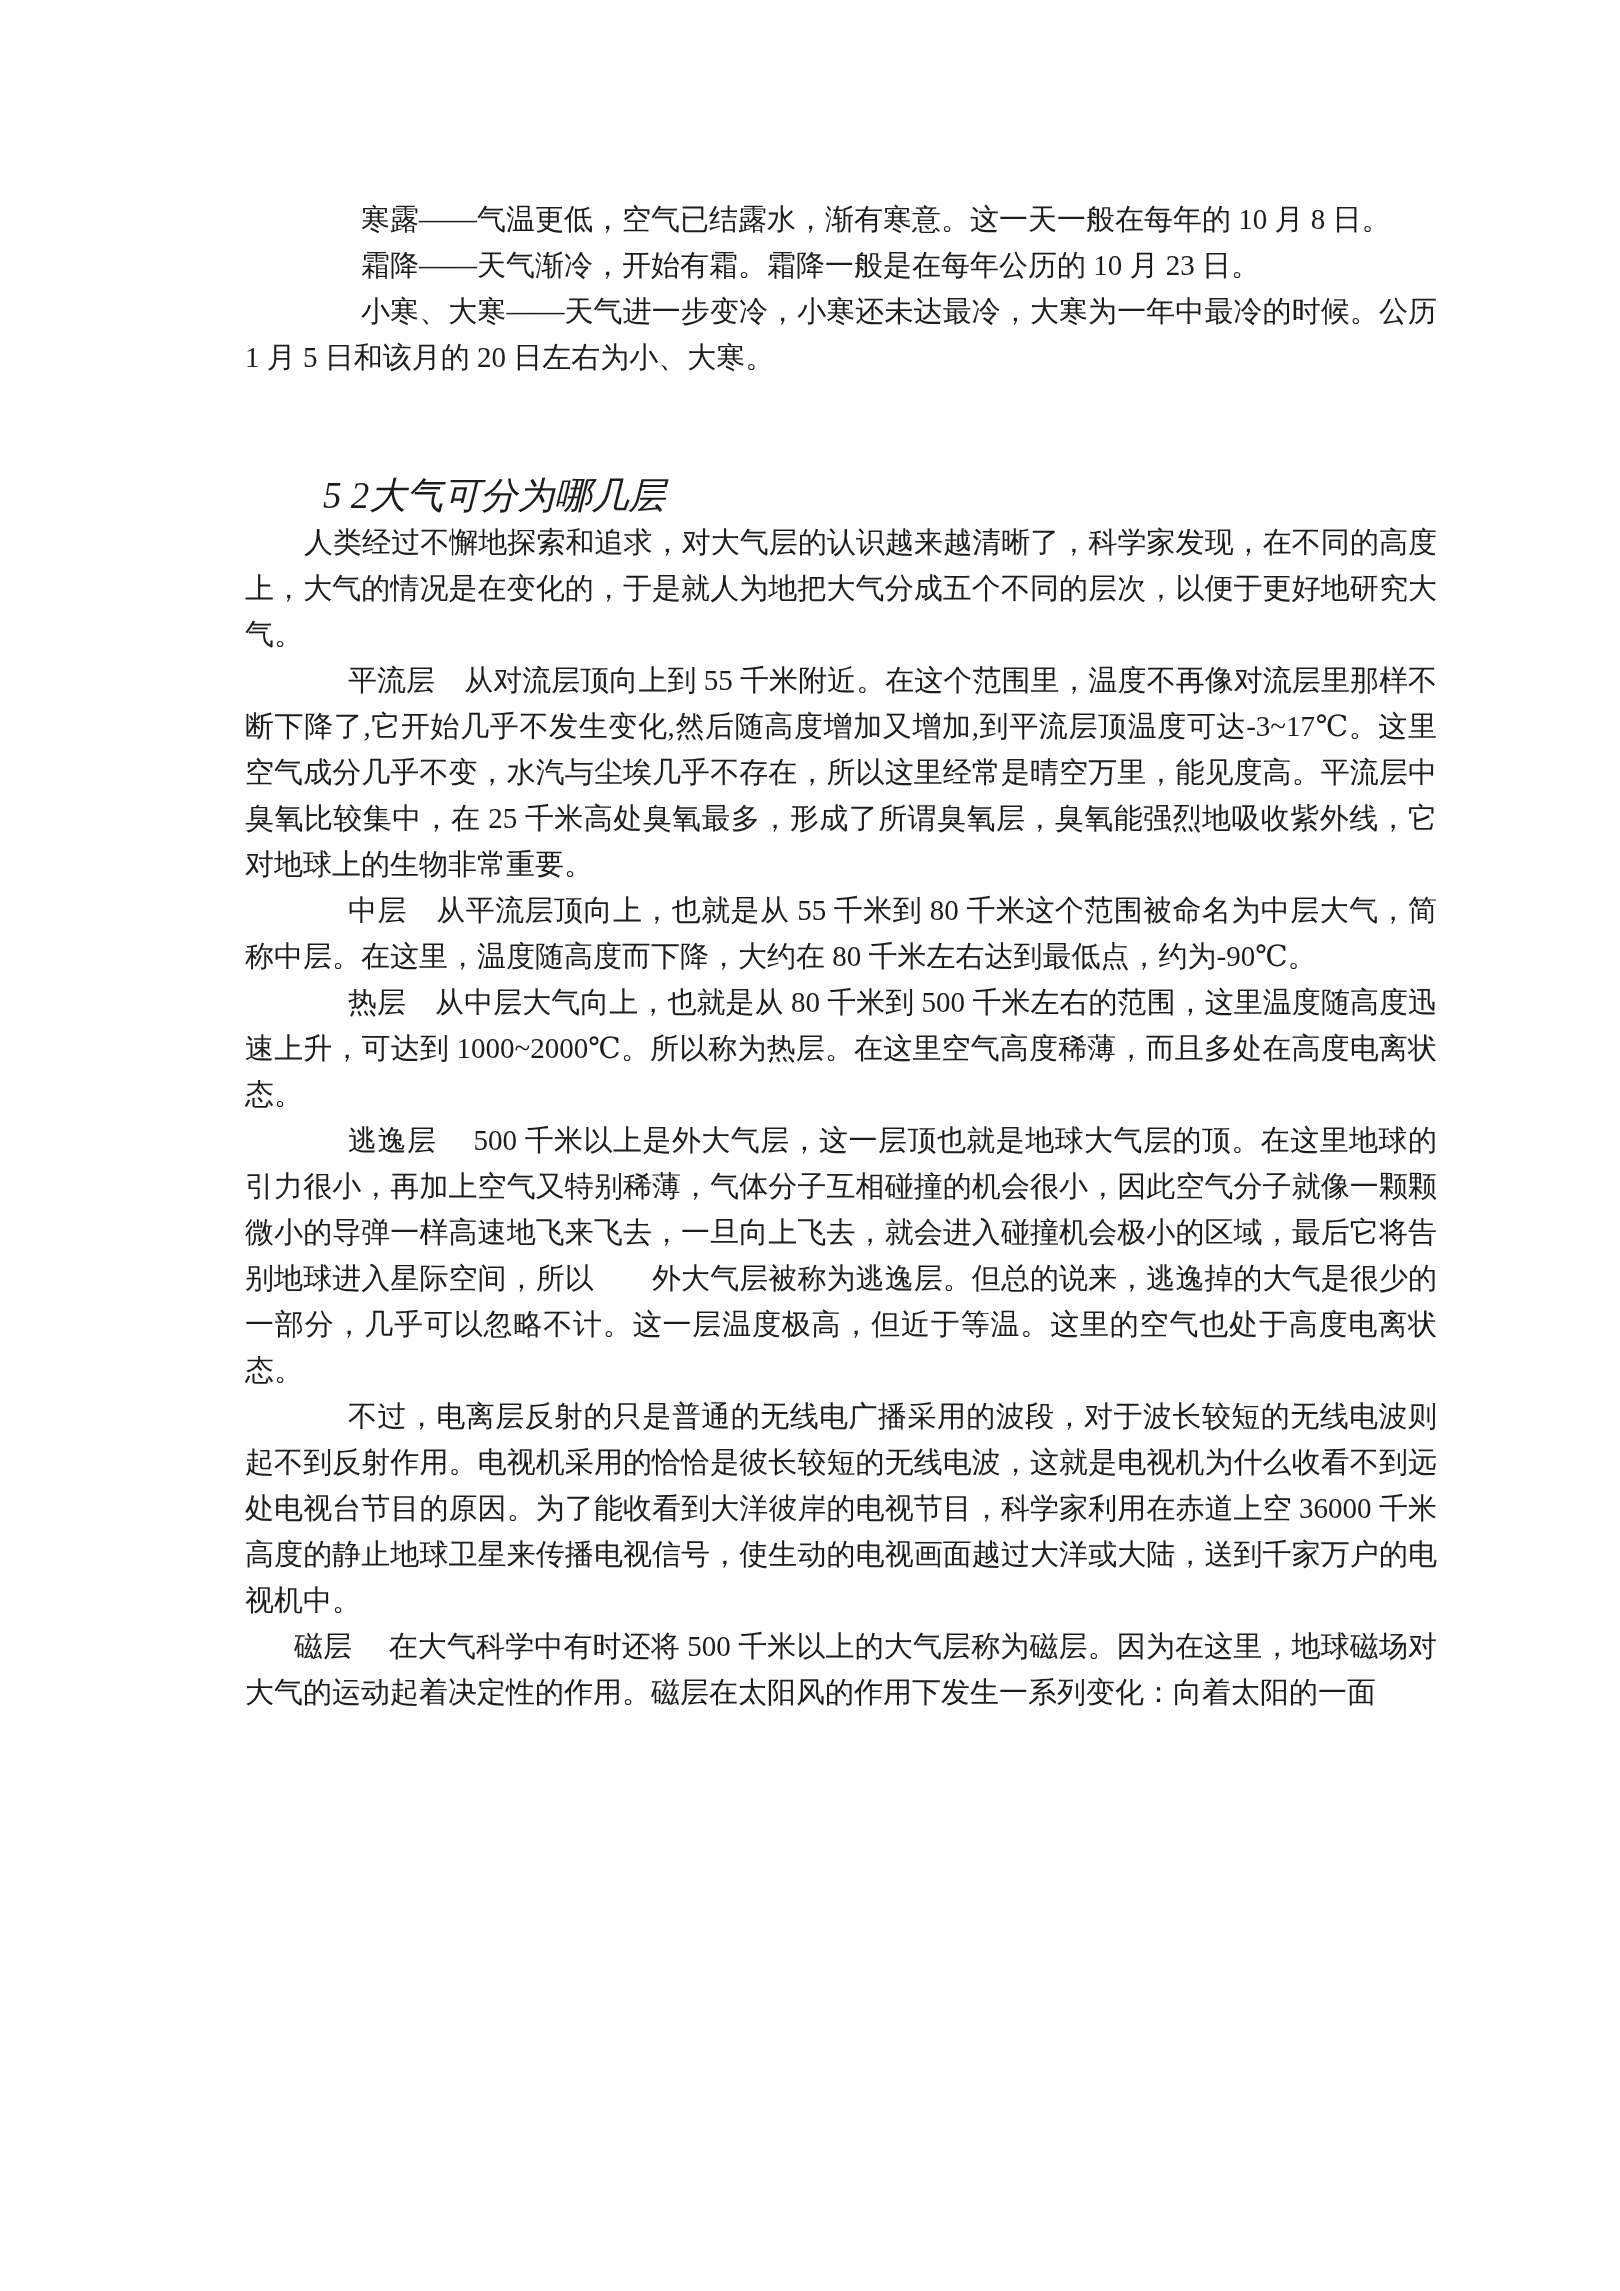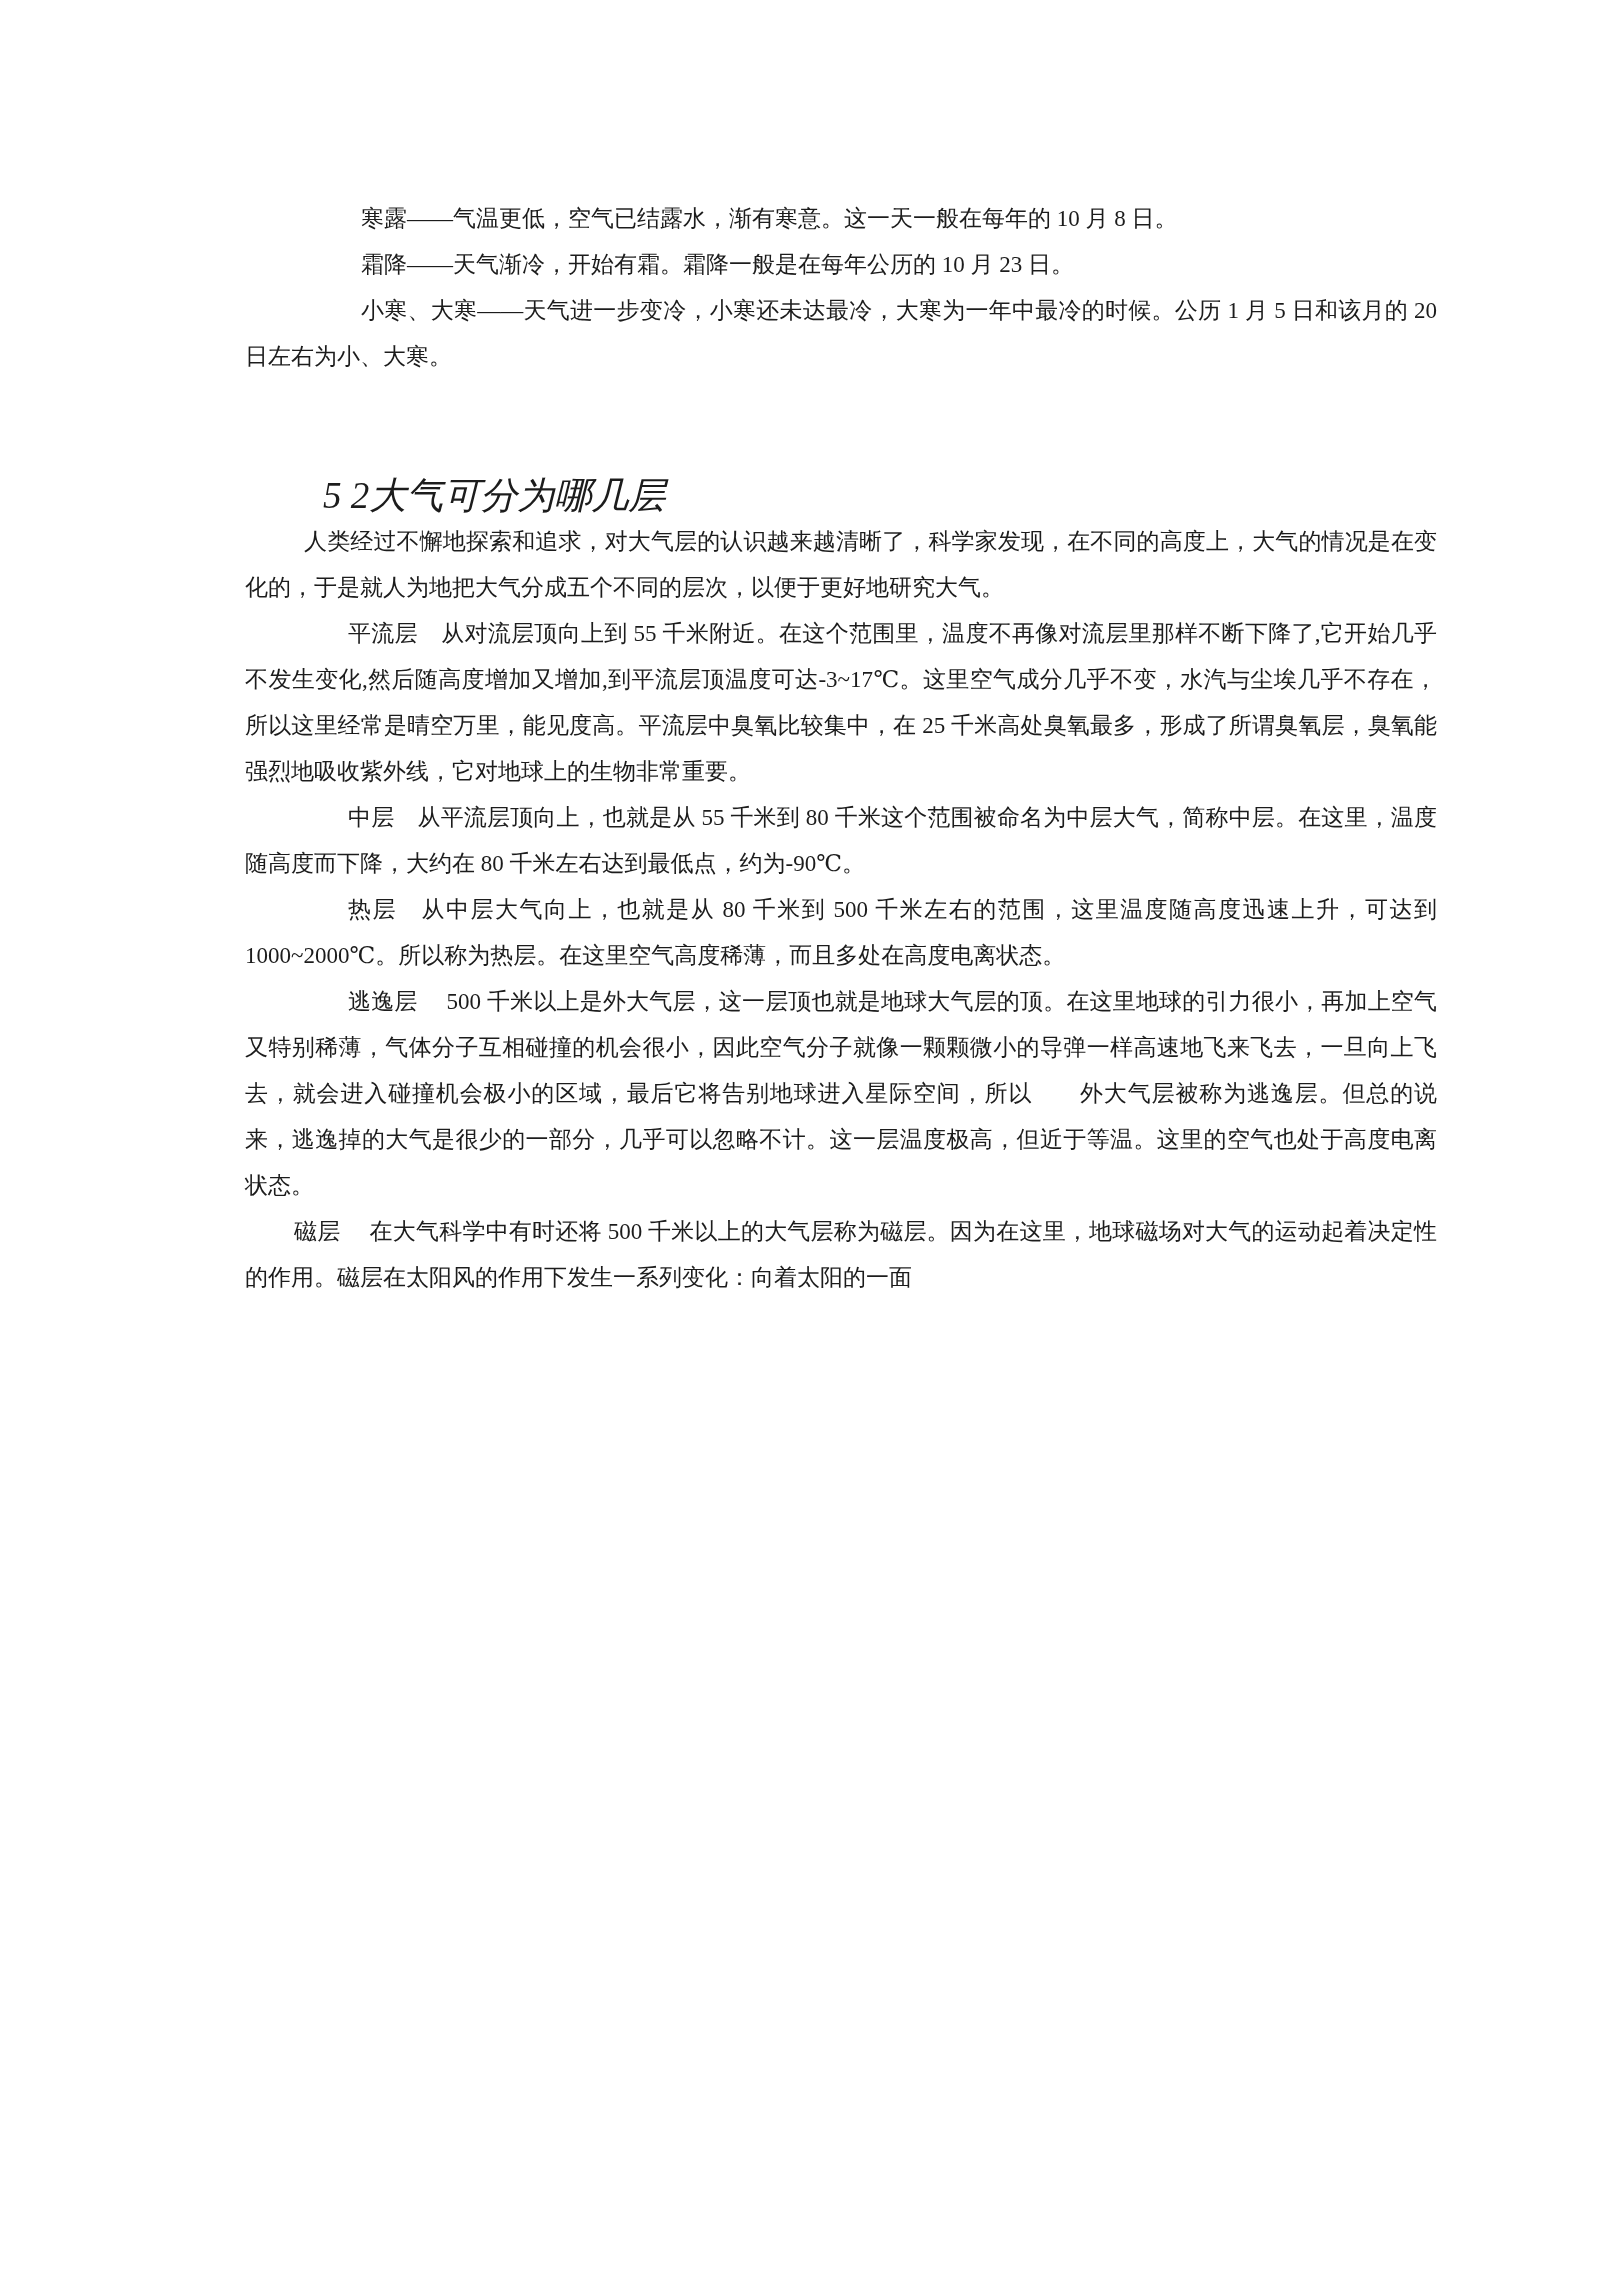--- a/index.html
+++ b/index.html
@@ -14,21 +14,21 @@
     background: #ffffff;
     box-sizing: border-box;
     padding: 196px 183px 59px 245px;
     overflow: hidden;
     font-family: "Liberation Serif", "DejaVu Serif", serif;
     color: #1c1c1c;
   }
   .para {
     margin: 0;
     padding: 0;
-    font-size: 23px;
+    font-size: 29px;
     line-height: 46px;
     font-weight: normal;
     text-align: justify;
     letter-spacing: 0px;
   }
   
   .indent-solar   { text-indent: 116px; }  
   .indent-heading { text-indent: 78px;  }  
   .indent-intro   { text-indent: 59px;  }  
   .indent-layer   { text-indent: 103px; }  
@@ -57,17 +57,18 @@
 
   <p class="para indent-layer">平流层　从对流层顶向上到 55 千米附近。在这个范围里，温度不再像对流层里那样不断下降了,它开始几乎不发生变化,然后随高度增加又增加,到平流层顶温度可达-3~17℃。这里空气成分几乎不变，水汽与尘埃几乎不存在，所以这里经常是晴空万里，能见度高。平流层中臭氧比较集中，在 25 千米高处臭氧最多，形成了所谓臭氧层，臭氧能强烈地吸收紫外线，它对地球上的生物非常重要。</p>
 
   <p class="para indent-layer">中层　从平流层顶向上，也就是从 55 千米到 80 千米这个范围被命名为中层大气，简称中层。在这里，温度随高度而下降，大约在 80 千米左右达到最低点，约为-90℃。</p>
 
   <p class="para indent-layer">热层　从中层大气向上，也就是从 80 千米到 500 千米左右的范围，这里温度随高度迅速上升，可达到 1000~2000℃。所以称为热层。在这里空气高度稀薄，而且多处在高度电离状态。</p>
 
   <p class="para indent-layer">逃逸层　 500 千米以上是外大气层，这一层顶也就是地球大气层的顶。在这里地球的引力很小，再加上空气又特别稀薄，气体分子互相碰撞的机会很小，因此空气分子就像一颗颗微小的导弹一样高速地飞来飞去，一旦向上飞去，就会进入碰撞机会极小的区域，最后它将告别地球进入星际空间，所以　　外大气层被称为逃逸层。但总的说来，逃逸掉的大气是很少的一部分，几乎可以忽略不计。这一层温度极高，但近于等温。这里的空气也处于高度电离状态。</p>
 
 
+  <p class="para indent-layer">不过，电离层反射的只是普通的无线电广播采用的波段，对于波长较短的无线电波则起不到反射作用。电视机采用的恰恰是彼长较短的无线电波，这就是电视机为什么收看不到远处电视台节目的原因。为了能收看到大洋彼岸的电视节目，科学家利用在赤道上空 36000 千米高度的静止地球卫星来传播电视信号，使生动的电视画面越过大洋或大陆，送到千家万户的电视机中。</p>
 
   <p class="para indent-magnet">磁层　 在大气科学中有时还将 500 千米以上的大气层称为磁层。因为在这里，地球磁场对大气的运动起着决定性的作用。磁层在太阳风的作用下发生一系列变化：向着太阳的一面</p>
 
 </div>
 
 
 </body></html>

